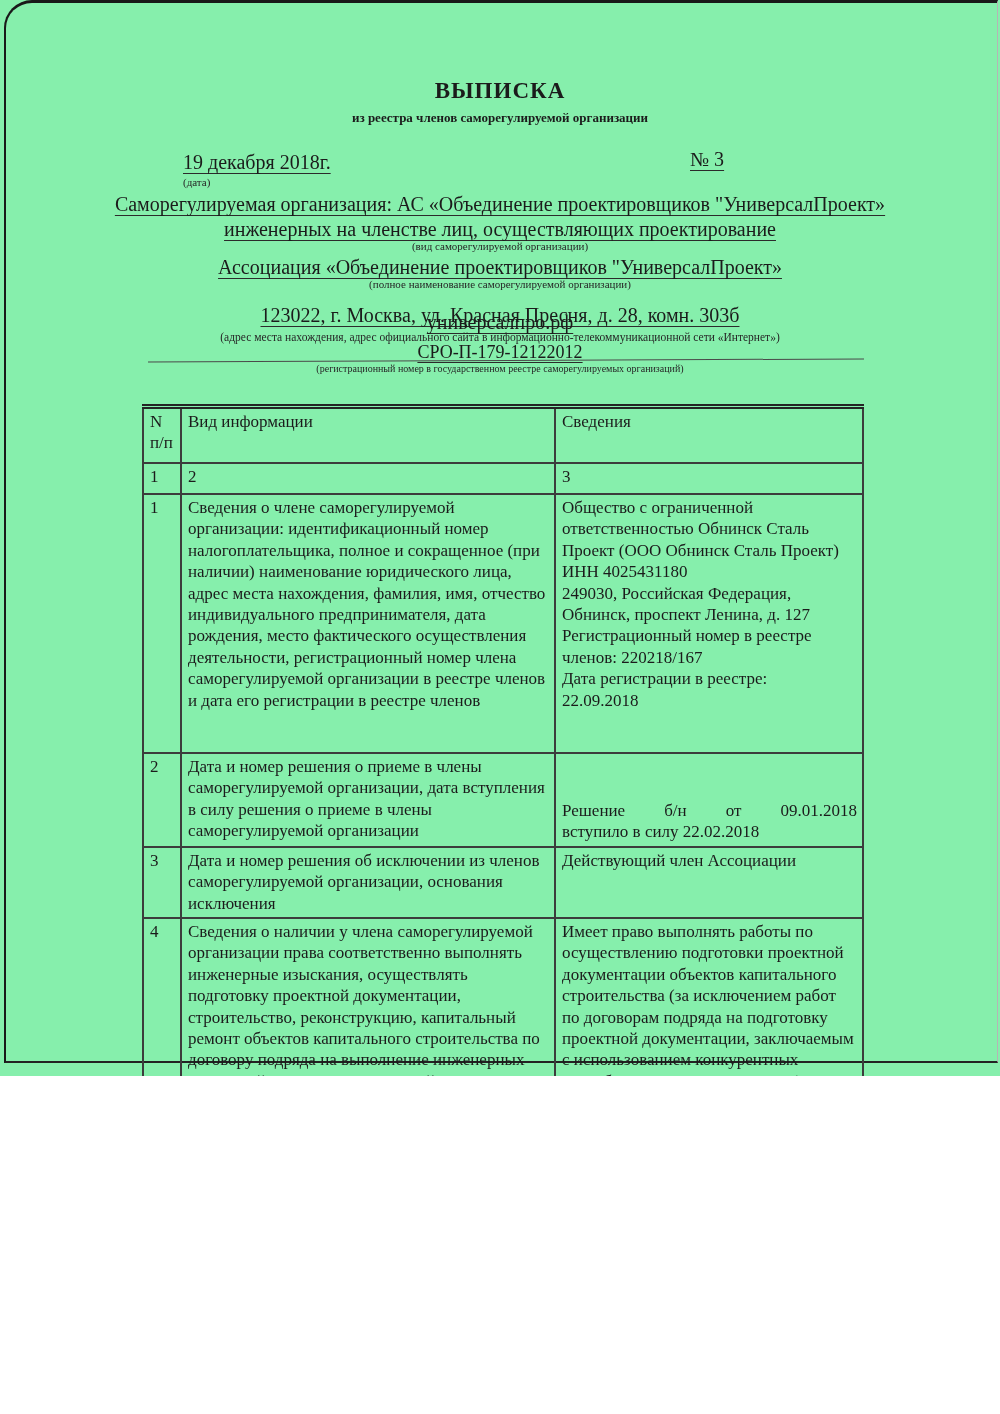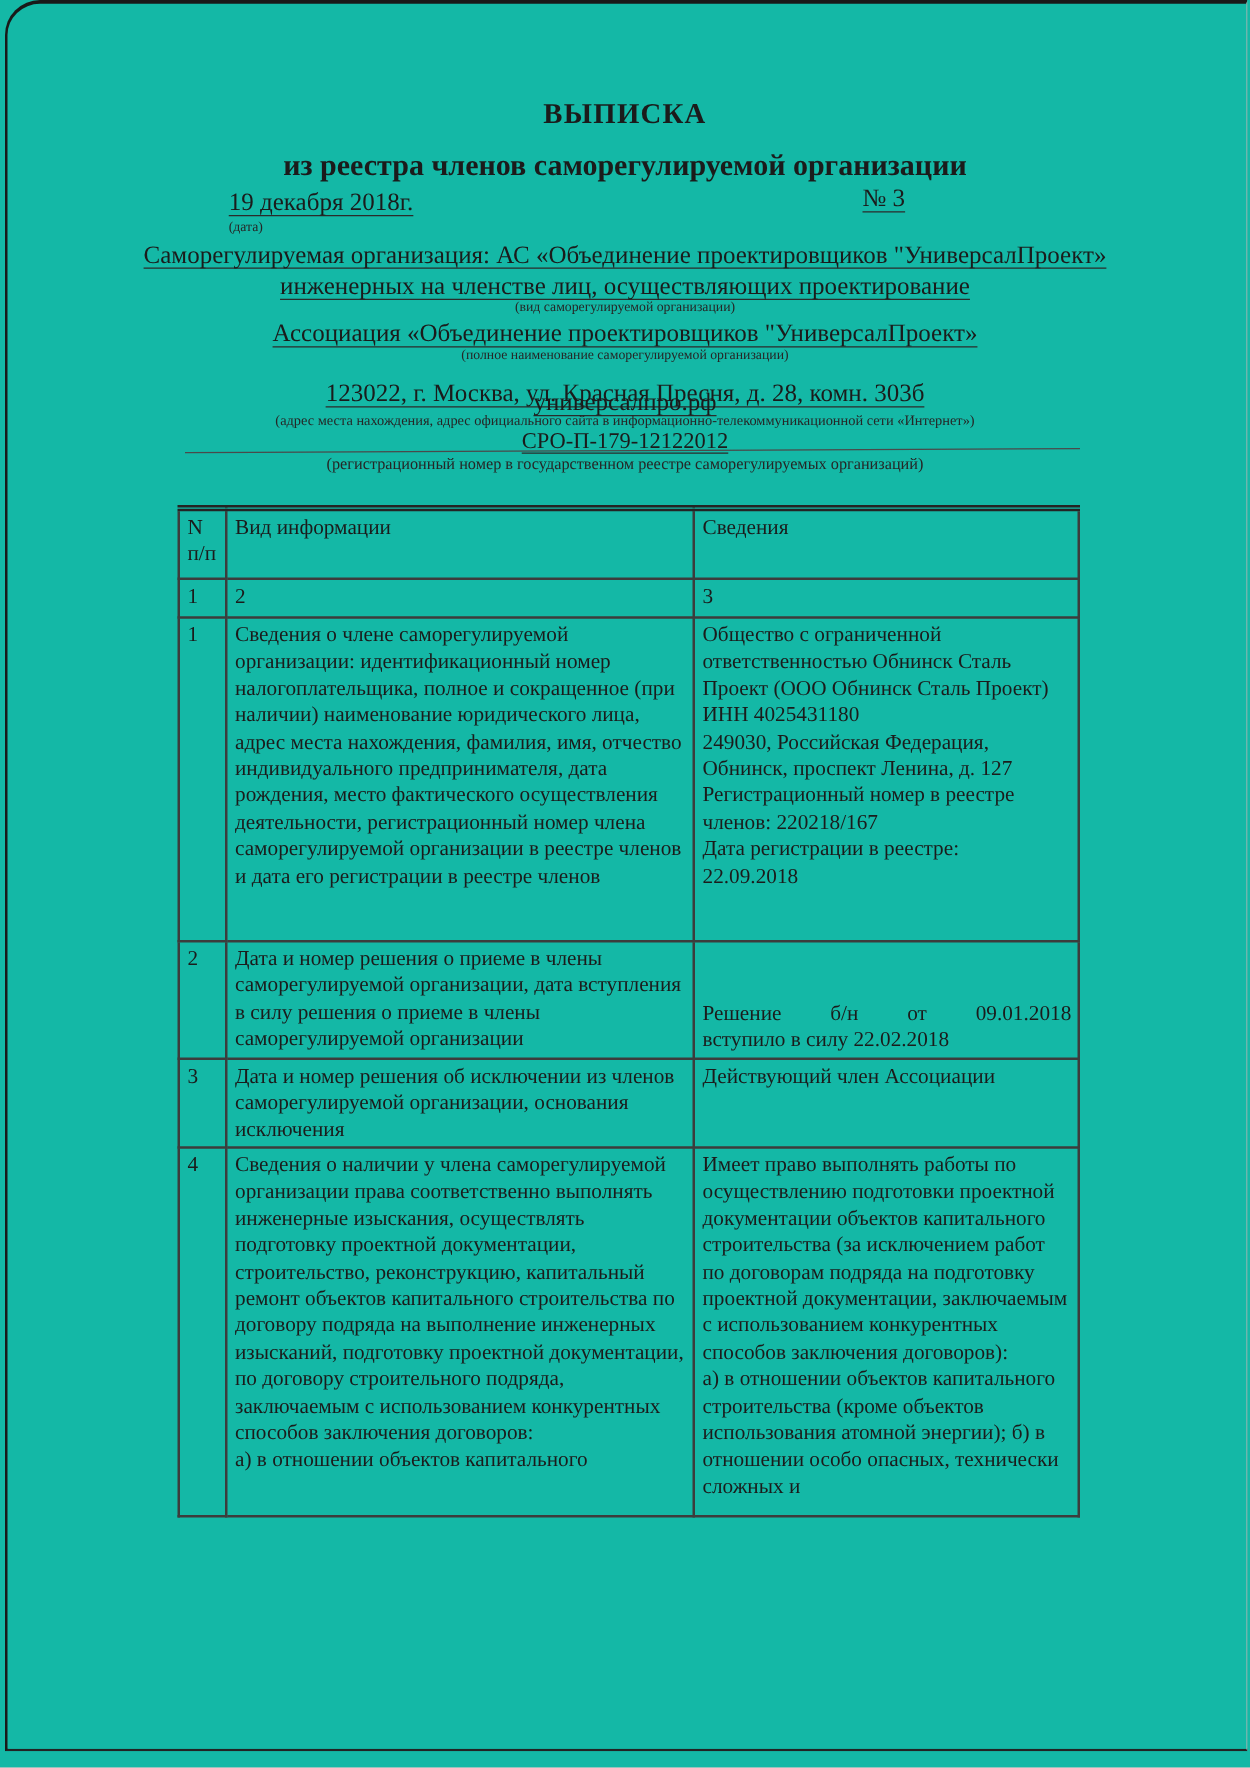--- a/index.html
+++ b/index.html
@@ -2,22 +2,22 @@
 <html lang="ru"><head>
 <meta charset="utf-8">
 <style>
   html, body {
     margin: 0; padding: 0;
     background: #ffffff;
   }
   .page {
     position: relative;
     width: 1000px;
-    height: 1414px;
-    background: #14b8a6;
+    height: 1076px;
+    background: #86efac;
     font-family: "Liberation Serif", "DejaVu Serif", serif;
     color: #1b1b1b;
     overflow: hidden;
     text-decoration: underline;
   }
   .scan-frame {
     position: absolute;
     left: 4px; top: 0px; right: 2px; bottom: 13px;
     border-top: 3px solid #191919;
     border-left: 2px solid #191919;
@@ -28,22 +28,22 @@
   }
   .abs { position: absolute; }
   .center { left: 0; width: 100%; text-align: center; }
   .doc-title {
     top: 78px;
     font-size: 23px;
     font-weight: bold;
     letter-spacing: 1px;
   }
   .doc-subtitle {
-    top: 120px;
-    font-size: 24px;
+    top: 110px;
+    font-size: 13px;
     font-weight: bold;
   }
   .u {
     text-decoration: underline;
     text-underline-offset: 4px;
     text-decoration-thickness: 1px;
     text-decoration-color: #2b2b2b;
   }
   .main-line { font-size: 20px; }
   .caption {
@@ -60,21 +60,21 @@
   .org-caption2 { top: 278px; }
   .org-address { top: 304px; }
   .org-site { top: 311px; }
   .org-caption3 { top: 331px; font-size: 11.5px; }
   .org-regnum { top: 342px; font-size: 18px; }
   .reg-long-line {
     top: 360px; left: 148px; width: 716px; height: 0;
     border-top: 1.5px solid #4a4a4a;
     transform: rotate(-0.25deg);
   }
-  .org-caption4 { top: 363px; font-size: 13px; }
+  .org-caption4 { top: 363px; font-size: 10px; }
 
   table.doc-table {
     position: absolute;
     top: 404px;
     left: 142px;
     width: 720px;
     border-collapse: collapse;
     table-layout: fixed;
     font-size: 17px;
     line-height: 21.4px;

